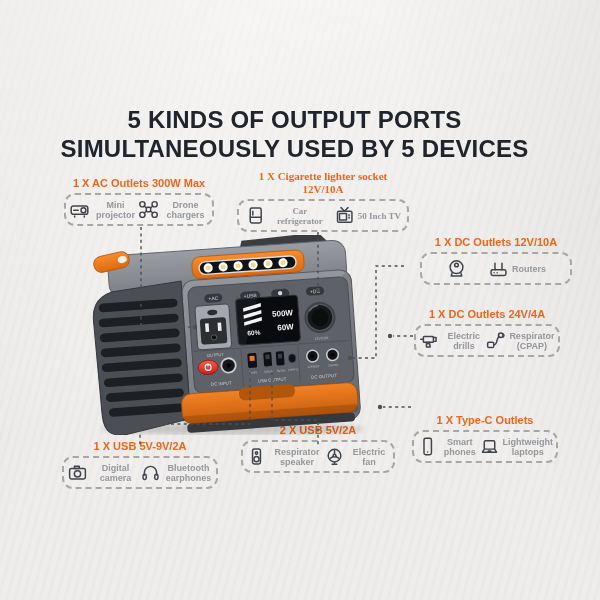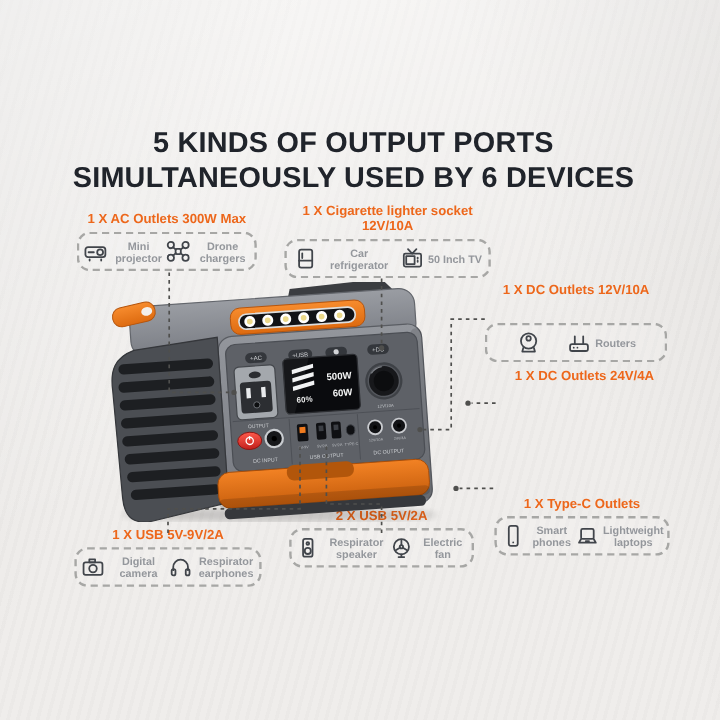--- a/index.html
+++ b/index.html
@@ -44,21 +44,21 @@
   .product{position:absolute;left:85px;top:235px;}
   svg text{font-family:"Liberation Sans",sans-serif;}
 </style>
 </head>
 <body>
 
 <div class="stage">
 
   <div class="title">
     <div>5 KINDS OF OUTPUT PORTS</div>
-    <div>SIMULTANEOUSLY USED BY 6 DEVICES</div>
+    <div>SIMULTANEOUSLY USED BY 5 DEVICES</div>
   </div>
 
   <div class="co" style="left:64px;top:177px;width:150px;">
     <div class="co-head">1 X AC Outlets 300W Max</div>
     <div class="co-box">
       <div class="dev">
         <span class="ic">
           <svg viewBox="0 0 24 24">
               <rect x="2.5" y="8" width="19" height="9.5" rx="2.5"></rect>
               <circle cx="16.5" cy="12.8" r="2.8"></circle>
@@ -76,21 +76,21 @@
               <circle cx="19" cy="18" r="3"></circle>
               <rect x="9.5" y="9.5" width="5" height="5" rx="1"></rect>
               <path d="M7,8 L9.8,10.3 M17,8 L14.2,10.3 M7,16 L9.8,13.7 M17,16 L14.2,13.7"></path>
             </svg>
         </span>
         <span class="dev-label">Drone chargers</span>
       </div>
     </div>
   </div>
 
-  <div class="co" style="left:237px;top:170px;width:172px;">
+  <div class="co" style="left:237px;top:170px;width:172px;font-family:Liberation Serif, serif;">
     <div class="co-head wrap">
       <div>1 X Cigarette lighter socket</div>
       <div>12V/10A</div>
     </div>
     <div class="co-box">
       <div class="dev">
         <span class="ic">
           <svg viewBox="0 0 24 24">
               <rect x="6" y="3.5" width="12.5" height="17" rx="2"></rect>
               <path d="M9,7 v4.5 M6,14 h12.5"></path>
@@ -105,21 +105,21 @@
               <rect x="4" y="7.2" width="16.5" height="12.5" rx="1.5"></rect>
               <rect x="6.3" y="9.7" width="8" height="7.5"></rect>
               <path d="M17.2,11 v1 M17.2,14 v1"></path>
             </svg>
         </span>
         <span class="dev-label">50 Inch TV</span>
       </div>
     </div>
   </div>
 
-  <div class="co" style="left:404px;top:236px;width:152px;gap:17px;">
+  <div class="co" style="left:420px;top:236px;width:152px;">
     <div class="co-head">1 X DC Outlets 12V/10A</div>
     <div class="co-box">
       <div class="dev">
         <span class="ic">
           <svg viewBox="0 0 24 24">
               <circle cx="12" cy="10.5" r="7.3"></circle>
               <circle cx="12" cy="8" r="2.1"></circle>
               <path d="M7,17 L6,20.5 H18 L17,17"></path>
             </svg>
         </span>
@@ -131,20 +131,43 @@
               <path d="M8,6 v7.5 M16,6 v7.5 M7,16.8 h0.01 M10.5,16.8 h0.01"></path>
             </svg>
         </span>
         <span class="dev-label">Routers</span>
       </div>
     </div>
   </div>
 
   <div class="co" style="left:414px;top:308px;width:146px;justify-content:flex-end;">
     <div class="co-head">1 X DC Outlets 24V/4A</div>
+    <div class="co-box">
+      <div class="dev">
+        <span class="ic">
+          <svg viewBox="0 0 24 24">
+              <path d="M2,10.5 H5"></path>
+              <rect x="5" y="7.5" width="11.5" height="6.5" rx="1"></rect>
+              <path d="M16.5,8.5 h3 v4.5 h-3 M8.5,14 L8.5,19.5 H12.8 L11.8,14 M10.3,14 v2"></path>
+            </svg>
+        </span>
+        <span class="dev-label">Electric drills</span>
+      </div>
+      <div class="dev">
+        <span class="ic">
+          <svg viewBox="0 0 24 24">
+              <rect x="3" y="14" width="7" height="6" rx="1.5"></rect>
+              <path d="M10,17 C15,17 12.5,8.5 16.5,7.5"></path>
+              <circle cx="18" cy="6" r="2.6"></circle>
+              <path d="M20.5,4.5 q2.2,1.5 0.3,3.4"></path>
+            </svg>
+        </span>
+        <span class="dev-label">Respirator (CPAP)</span>
+      </div>
+    </div>
   </div>
 
   <div class="co" style="left:412px;top:378px;width:146px;margin-top:36px;">
     <div class="co-head">1 X Type-C Outlets</div>
     <div class="co-box">
       <div class="dev">
         <span class="ic">
           <svg viewBox="0 0 24 24">
               <rect x="8" y="2.5" width="8.5" height="19" rx="2"></rect>
               <path d="M12.2,18.3 h0.01"></path>
@@ -178,21 +201,21 @@
         <span class="dev-label">Digital camera</span>
       </div>
       <div class="dev">
         <span class="ic">
           <svg viewBox="0 0 24 24">
               <path d="M5,15 V12 a7,7 0 0 1 14,0 V15"></path>
               <rect x="3.5" y="14" width="3.6" height="6" rx="1.6"></rect>
               <rect x="16.9" y="14" width="3.6" height="6" rx="1.6"></rect>
             </svg>
         </span>
-        <span class="dev-label">Respirator earphones</span>
+        <span class="dev-label">Bluetooth earphones</span>
       </div>
     </div>
   </div>
 
   <div class="co" style="left:241px;top:424px;width:154px;">
     <div class="co-head">2 X USB 5V/2A</div>
     <div class="co-box">
       <div class="dev">
         <span class="ic">
           <svg viewBox="0 0 24 24">

